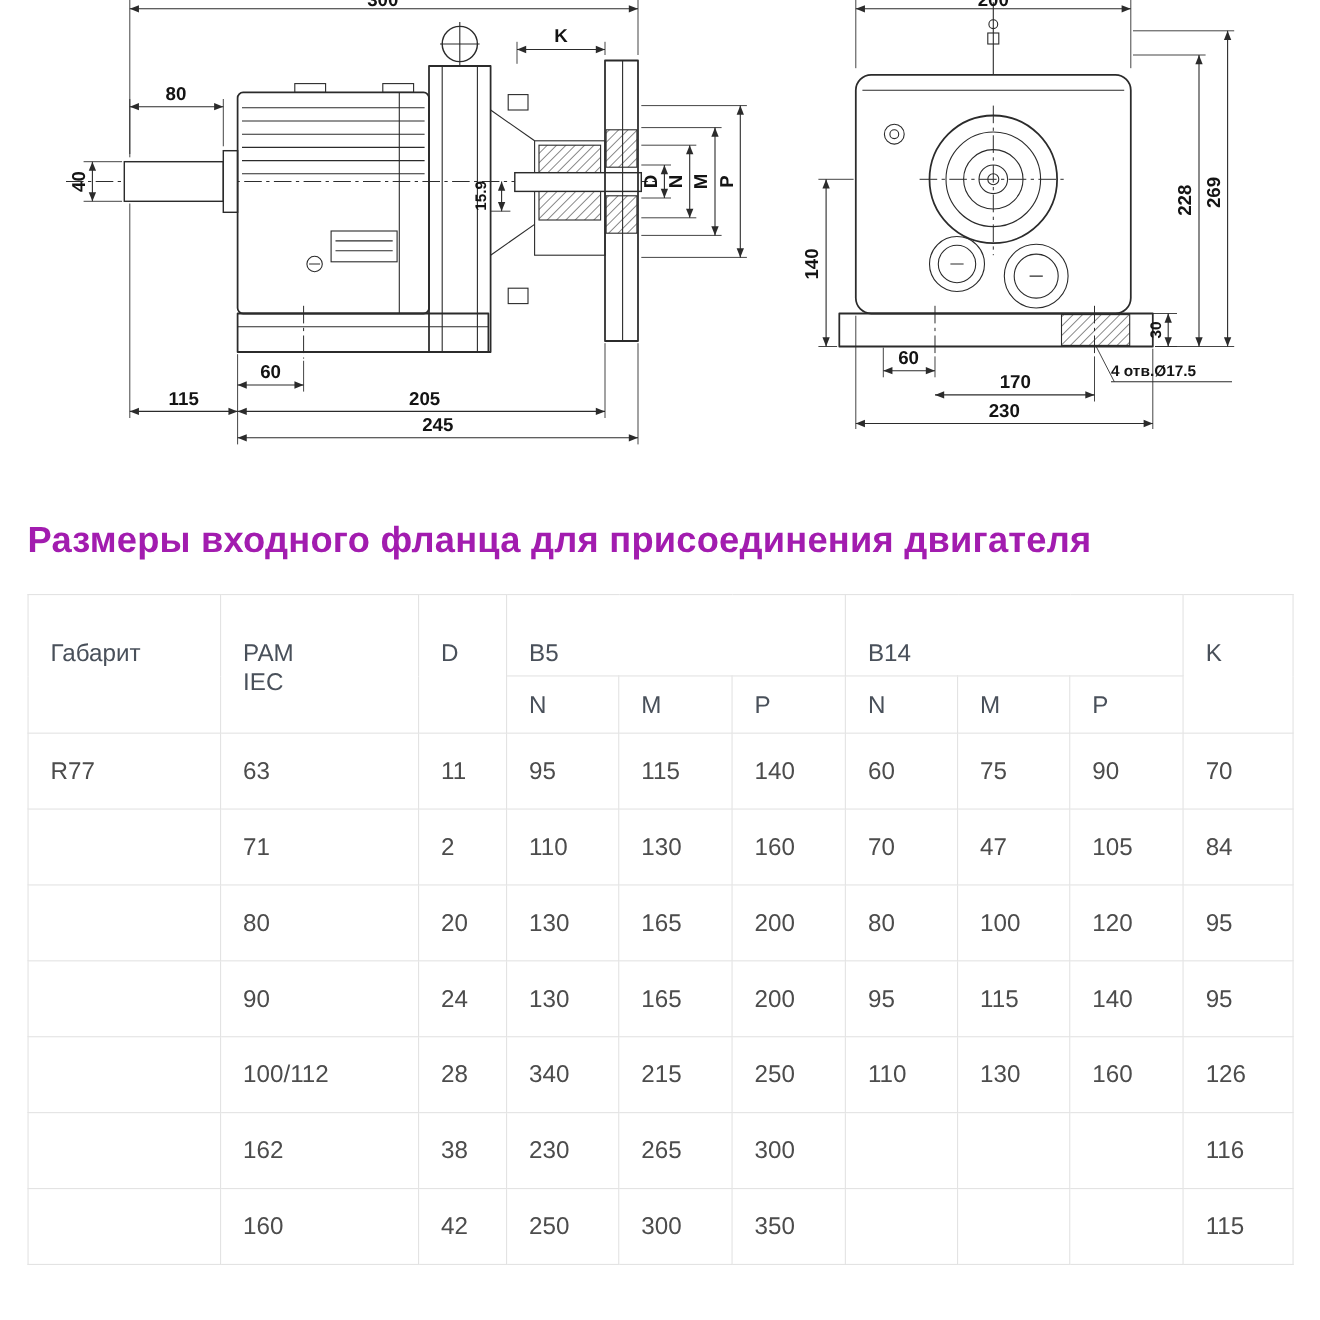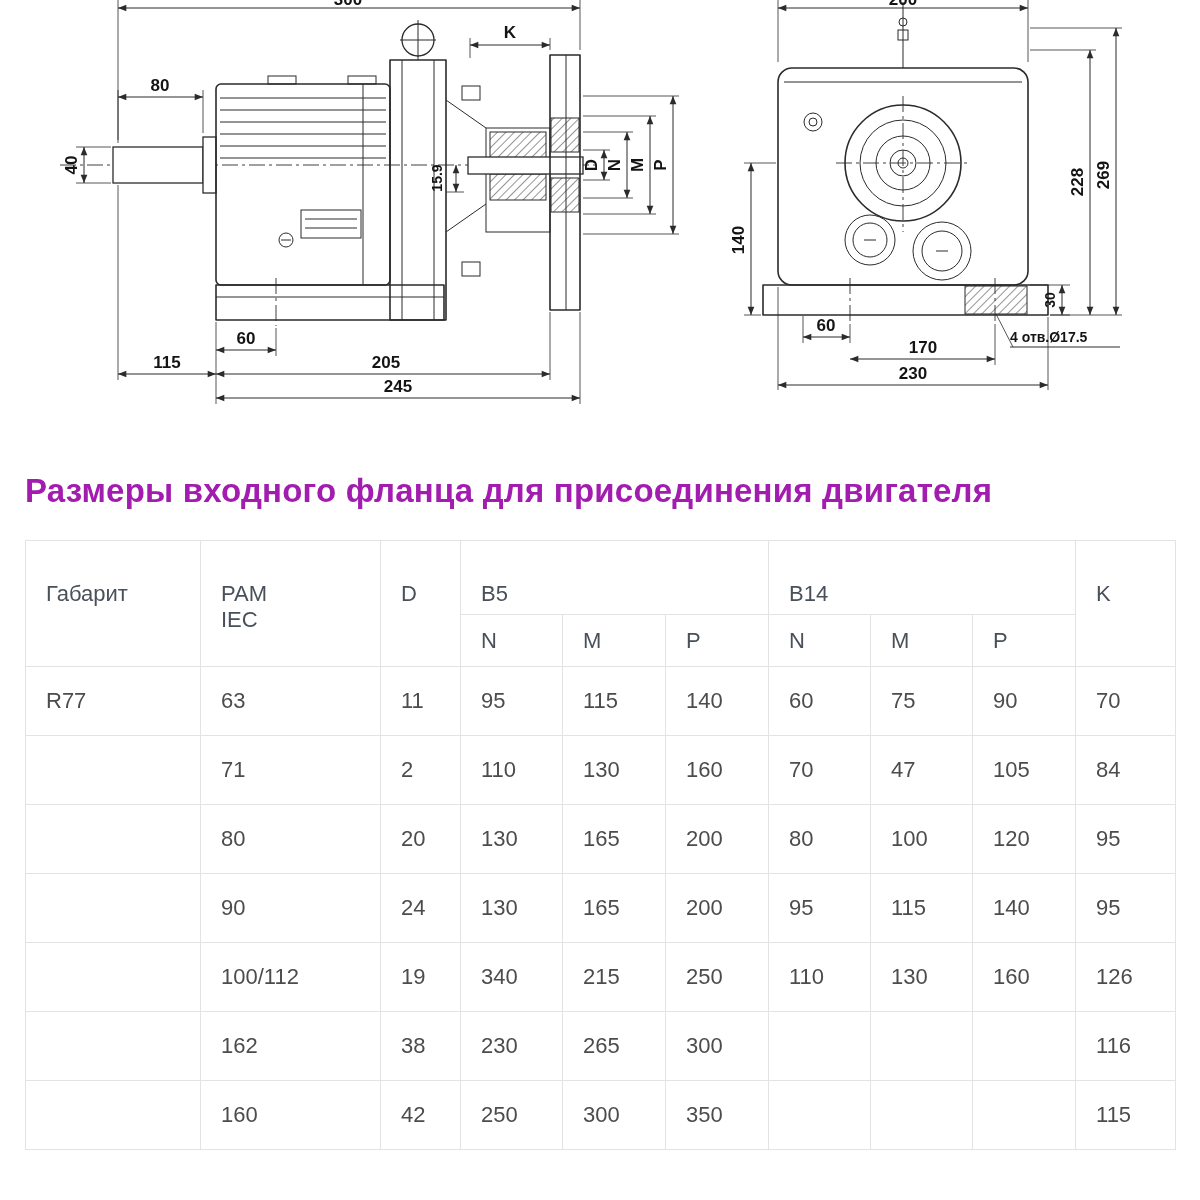--- a/index.html
+++ b/index.html
@@ -307,21 +307,21 @@
         <td>165</td>
         <td>200</td>
         <td>95</td>
         <td>115</td>
         <td>140</td>
         <td>95</td>
       </tr>
       <tr>
         <td></td>
         <td>100/112</td>
-        <td>19</td>
+        <td>28</td>
         <td>340</td>
         <td>215</td>
         <td>250</td>
         <td>110</td>
         <td>130</td>
         <td>160</td>
         <td>126</td>
       </tr>
       <tr>
         <td></td>

